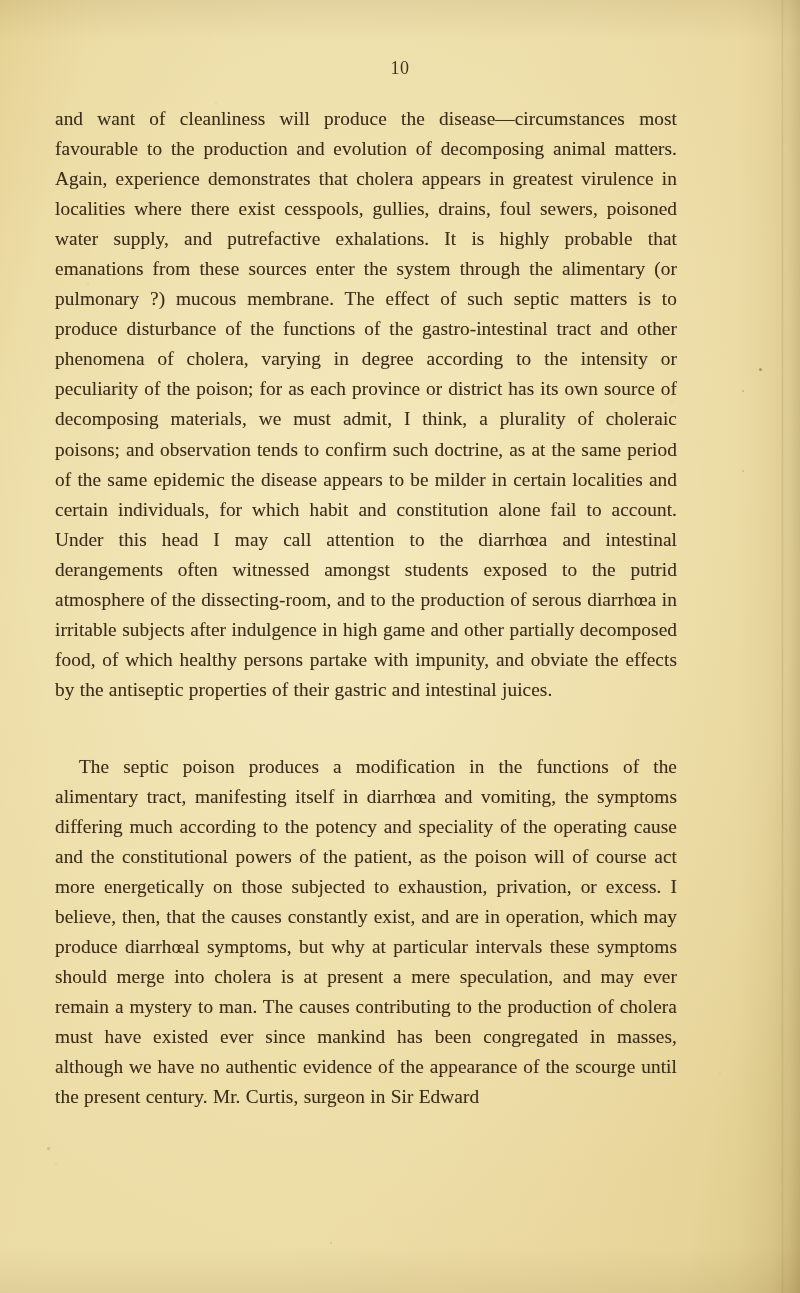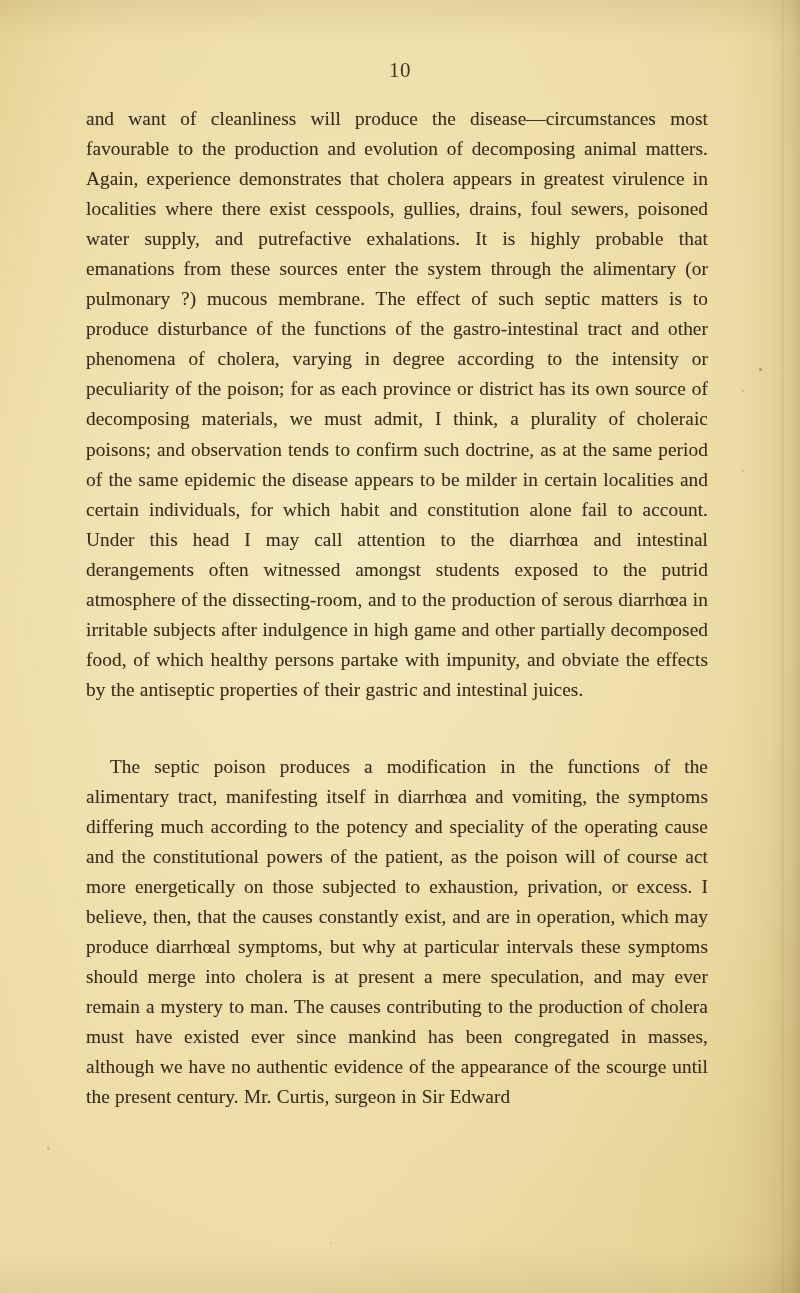--- a/index.html
+++ b/index.html
@@ -100,29 +100,29 @@
         rgba(150,122,64,0.00));
   }
 
   
   .folio {
     position: absolute;
     top: 58px;
     left: 0;
     width: 800px;
     text-align: center;
-    font-size: 21px;
+    font-size: 18px;
     color: #433421;
     letter-spacing: 0.5px;
   }
 
   .text-block {
     position: absolute;
     top: 104px;
-    left: 86px;
+    left: 55px;
     width: 622px;
   }
 
   .body-paragraph {
     margin: 0;
     font-size: 19.3px;
     line-height: 30.05px;
     text-align: justify;
     text-align-last: left;
     color: #3b2d1c;

